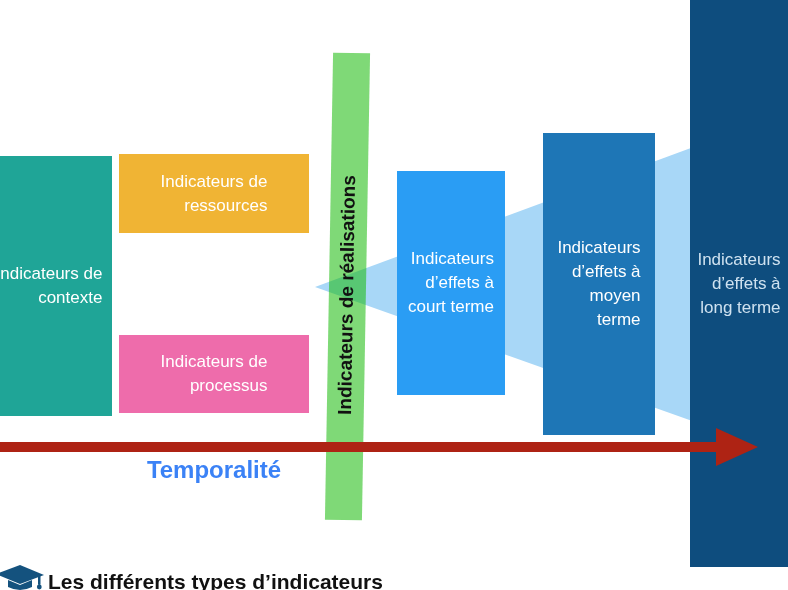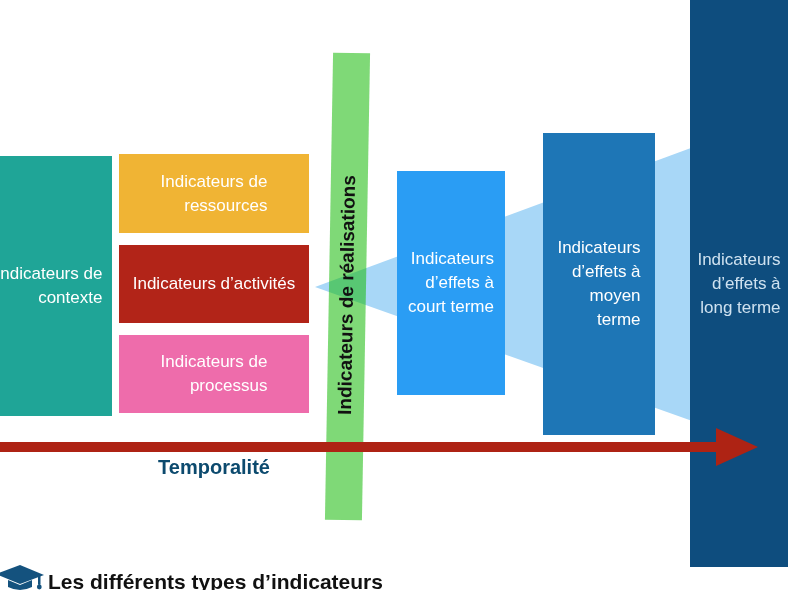--- a/index.html
+++ b/index.html
@@ -24,21 +24,21 @@
     white-space:nowrap;z-index:3;
   }
   .arrow-shaft{position:absolute;left:0;top:442px;width:718px;height:10px;z-index:6;}
   .arrow-head{
     position:absolute;left:716px;top:428px;width:0;height:0;z-index:6;
     border-top:19px solid transparent;border-bottom:19px solid transparent;
     border-left:42px solid #ae2314;
   }
   .timeline-label{
     position:absolute;left:124px;top:456px;width:180px;text-align:center;
-    font-size:20px;font-weight:bold;color:#0c4a6e;z-index:5;
+    font-size:24px;font-weight:bold;color:#3b82f6;z-index:5;
   }
   .cap{position:absolute;left:-5px;top:563px;z-index:5;}
   .footer-title{
     position:absolute;left:48px;top:570px;font-size:21px;font-weight:bold;
     color:#111111;white-space:nowrap;z-index:5;
   }
   .navy-text{color:#cfe2f0;}
 </style>
 </head>
 <body>
@@ -55,23 +55,20 @@
   <div class="box" style="left: -14px; top: 156px; width: 126px; height: 260px; background-color: rgb(31, 165, 151);">
     <span>Indicateurs de
 contexte</span>
   </div>
 
   <div class="box" style="left: 119px; top: 154px; width: 190px; height: 79px; background-color: rgb(240, 180, 52);">
     <span>Indicateurs de
 ressources</span>
   </div>
 
-  <div class="box" style="left: 119px; top: 245px; width: 190px; height: 78px; background-color: rgb(178, 36, 24);">
-    <span>Indicateurs d’activités</span>
-  </div>
 
   <div class="box" style="left: 119px; top: 335px; width: 190px; height: 78px; background-color: rgb(238, 108, 171);">
     <span>Indicateurs de
 processus</span>
   </div>
 
   <div class="box" style="left: 397px; top: 171px; width: 108px; height: 224px; background-color: rgb(42, 157, 244);">
     <span>Indicateurs
 d’effets à
 court terme</span>

